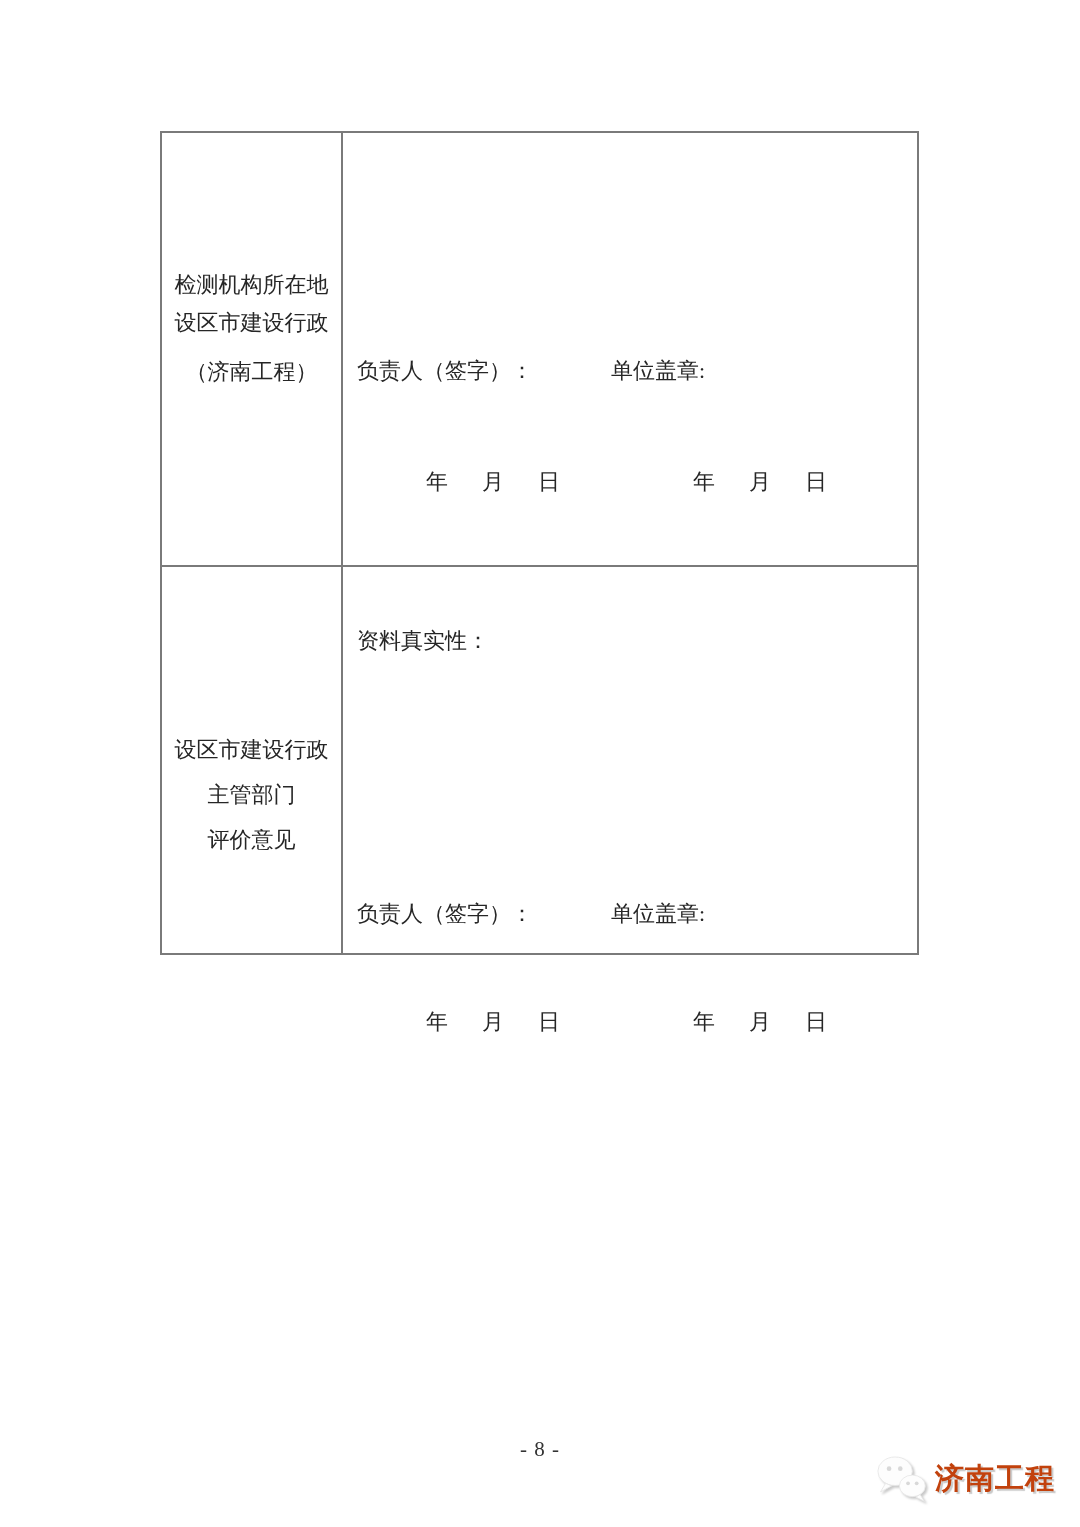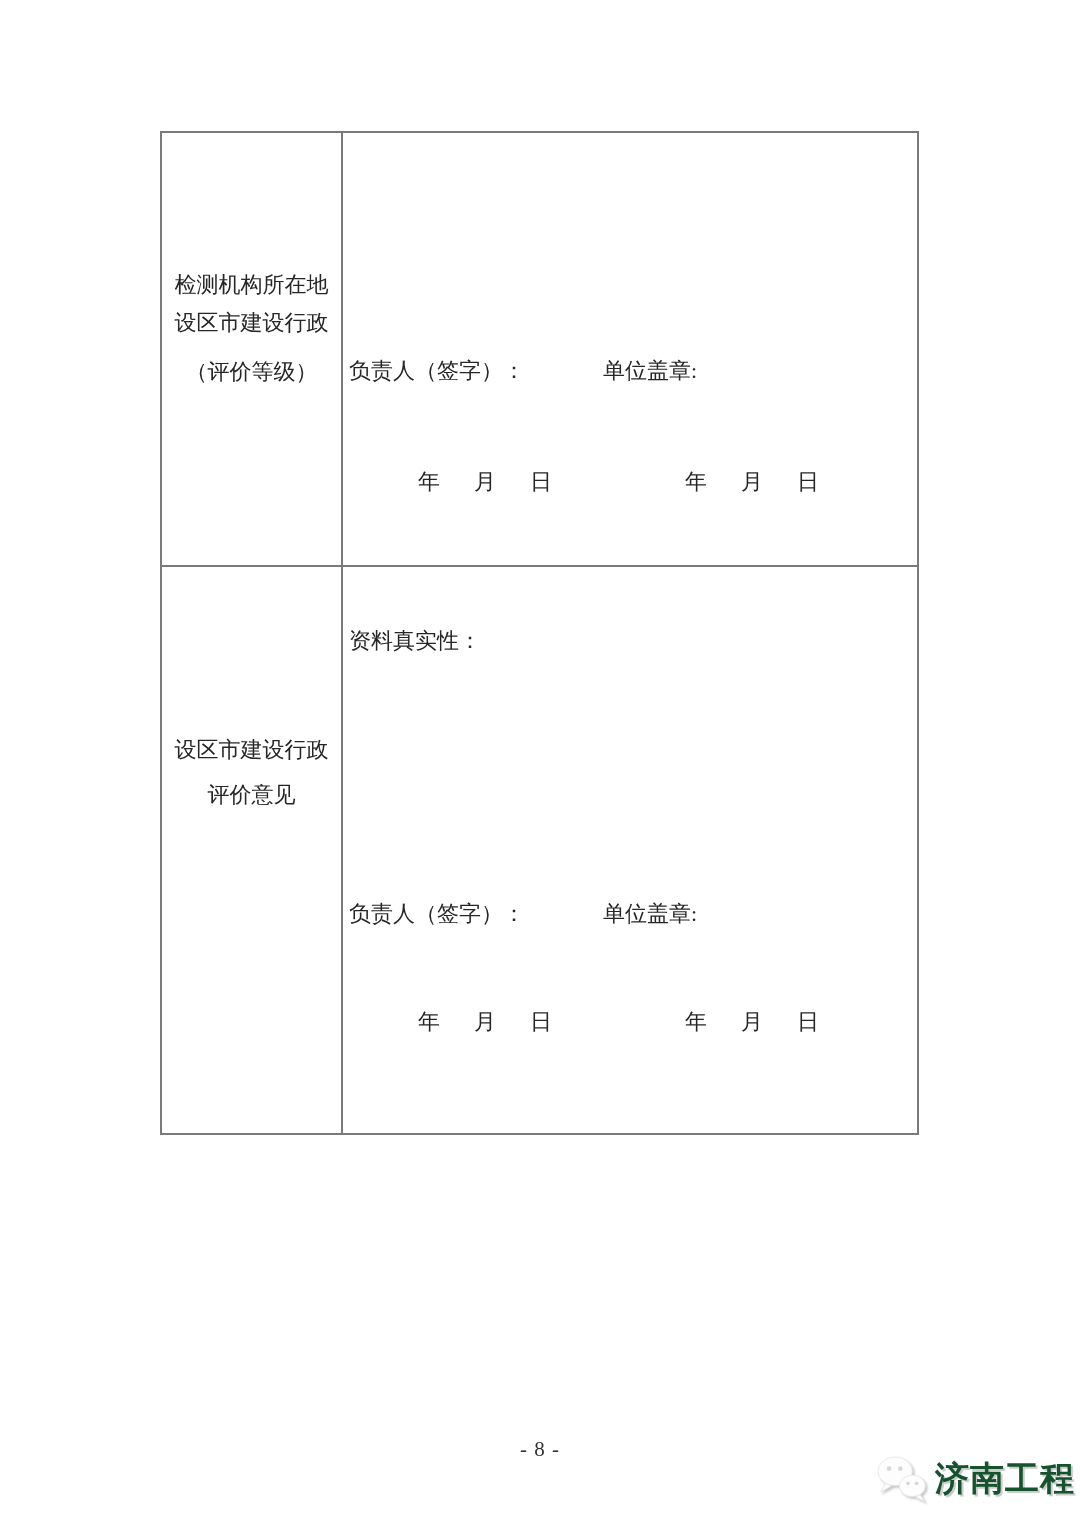--- a/index.html
+++ b/index.html
@@ -12,37 +12,37 @@
   body{
     width:1080px;height:1527px;
     position:relative;
     overflow:hidden;
     font-family:"Liberation Serif","DejaVu Serif",serif;
     color:var(--text);
   }
   
   .form-table{
     position:absolute;left:160px;top:131px;
-    width:759px;height:1004px;
+    width:759px;height:824px;
     border:2px solid var(--border);
     display:grid;
     grid-template-columns:181px 1fr;
     grid-template-rows:434px 1fr;
     background:#ffffff;
   }
   .cell{position:relative;font-size:22px;}
   .cell.col-left{border-right:2px solid var(--border);}
   .cell.row-top{border-bottom:2px solid var(--border);}
   .header-cell{text-align:center;}
   .header-cell .hline{line-height:38px;}
   .header-cell.r2 .hline{line-height:45px;}
   .header-cell.r1{padding-top:133px;}
   .header-cell.r2{padding-top:160px;}
   .header-cell .gap-line{margin-top:11px;}
-  .abs{position:absolute;white-space:nowrap;}
+  .abs{position:absolute;white-space:nowrap;margin-left:8px;}
   
   .r1-signer{top:223px;left:6px;}
   .r1-seal{top:223px;left:260px;}
   .r1-date{top:334px;}
   
   .r2-grade{top:59px;left:6px;}
   .r2-signer{top:332px;left:6px;}
   .r2-seal{top:332px;left:260px;}
   .r2-date{top:440px;}
   .date-group-left{left:75px;}
@@ -58,53 +58,54 @@
   .watermark{
     position:absolute;left:876px;top:1454px;
     display:flex;align-items:center;gap:7px;
   }
   .watermark .wm-icon{
     filter:drop-shadow(2px 2px 1px var(--wm-shadow));
     flex:0 0 auto;
   }
   .watermark .wm-text{
     font-family:"Liberation Sans","DejaVu Sans",sans-serif;
-    font-size:34px;font-weight:bold;
-    color:#14532d;
+    font-size:29px;font-weight:bold;
+    color:#c2410c;
     letter-spacing:1px;
     text-shadow:2px 2px 1px var(--wm-shadow);
     white-space:nowrap;
   }
 </style>
 </head>
 <body>
 
 <div>
 
   <div class="form-table">
 
     <div class="cell col-left row-top header-cell r1">
       <div class="hline">检测机构所在地</div>
       <div class="hline">设区市建设行政</div>
-      <div class="hline gap-line">（评价等级）</div>
+      <div class="hline gap-line">（济南工程）</div>
     </div>
 
     <div class="cell row-top">
       <span class="abs r1-signer">负责人（签字）：</span>
       <span class="abs r1-seal">单位盖章:</span>
       <span class="abs r1-date date-group date-group-left">
         <span>年</span><span>月</span><span>日</span>
       </span>
       <span class="abs r1-date date-group date-group-right">
         <span>年</span><span>月</span><span>日</span>
       </span>
     </div>
 
     <div class="cell col-left header-cell r2">
       <div class="hline">设区市建设行政</div>
+      <div class="hline">主管部门</div>
       <div class="hline">评价意见</div>
     </div>
 
     <div class="cell">
       <span class="abs r2-grade">资料真实性：</span>
       <span class="abs r2-signer">负责人（签字）：</span>
       <span class="abs r2-seal">单位盖章:</span>
       <span class="abs r2-date date-group date-group-left">
         <span>年</span><span>月</span><span>日</span>
       </span>

